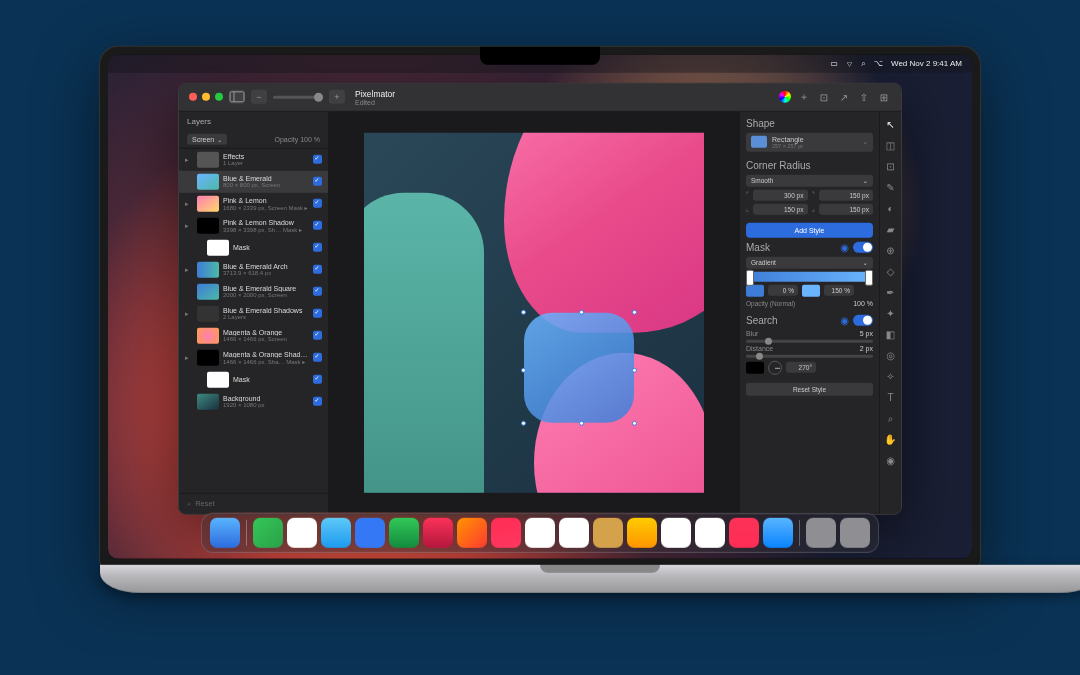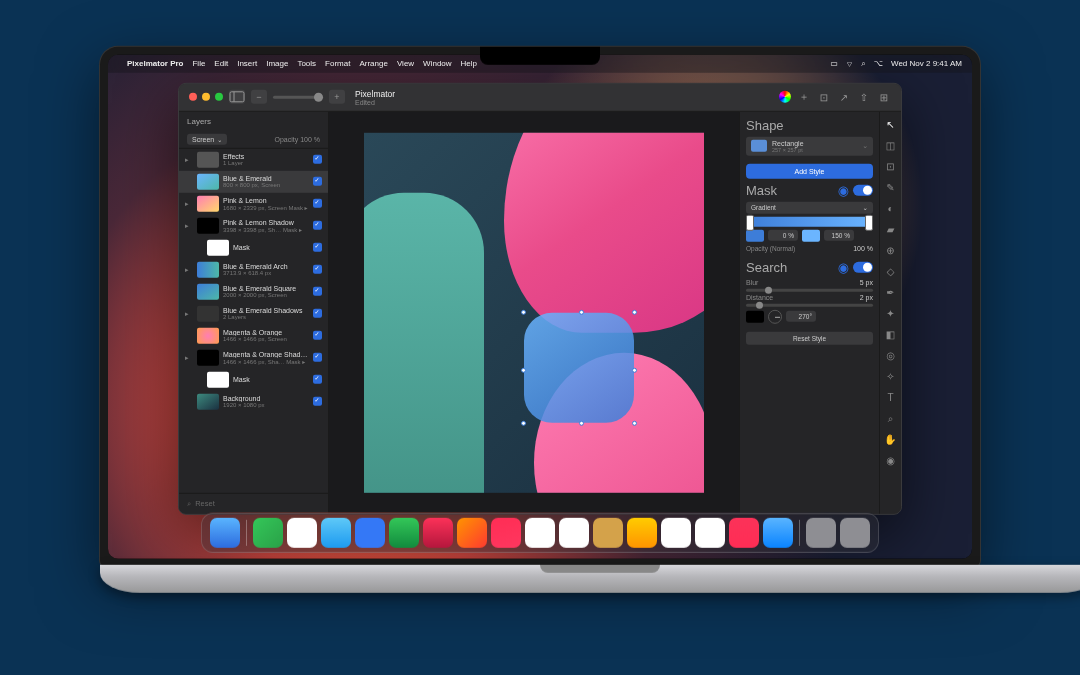--- a/index.html
+++ b/index.html
@@ -54,21 +54,21 @@
 .canvas{width:340px;height:360px;background:linear-gradient(135deg,#2a4858 0%,#1a3040 100%);position:relative;overflow:hidden}
 .shape-bg-teal{position:absolute;left:-20px;top:60px;width:140px;height:400px;background:linear-gradient(180deg,#5ab5a8 0%,#3d8a7e 100%);border-radius:60px}
 .shape-pink{position:absolute;right:-60px;top:-80px;width:260px;height:280px;background:linear-gradient(145deg,#ff7eb3 0%,#e94b8a 50%,#d63384 100%);border-radius:50% 50% 50% 30%/60% 50% 50% 40%}
 .shape-teal-top{position:absolute;right:-20px;top:40px;width:140px;height:140px;background:linear-gradient(160deg,#6bbfb3 0%,#4a9d91 100%);border-radius:30% 50% 40% 50%;opacity:.9}
 .shape-pink-bot{position:absolute;right:-10px;bottom:-80px;width:180px;height:220px;background:linear-gradient(145deg,#ff7eb3 0%,#e94b8a 100%);border-radius:50%}
 .shape-blue-sq{position:absolute;right:70px;bottom:70px;width:110px;height:110px;background:linear-gradient(145deg,#6bb5ff 0%,#3d7dd8 100%);border-radius:28px;opacity:.85}
 .sel-handles{position:absolute;right:70px;bottom:70px;width:110px;height:110px}
 .handle{position:absolute;width:5px;height:5px;background:#fff;border:1px solid #3d7dd8;border-radius:50%}
 .props-panel{width:140px;background:#252527;color:#ccc;font-size:7px;padding:6px;overflow:hidden;border-left:1px solid #1a1a1a}
 .prop-section{margin-bottom:8px}
-.prop-title{font-size:13px;color:#aaa;margin-bottom:4px;display:flex;align-items:center;justify-content:space-between}
+.prop-title{font-size:10px;color:#aaa;margin-bottom:4px;display:flex;align-items:center;justify-content:space-between}
 .prop-row{display:flex;align-items:center;gap:4px;margin-bottom:3px}
 .prop-shape-sel{background:#3a3a3c;padding:3px 5px;border-radius:3px;display:flex;align-items:center;gap:5px}
 .prop-shape-thumb{width:16px;height:12px;background:#5a8fd8;border-radius:2px}
 .prop-input{background:#3a3a3c;padding:2px 4px;border-radius:3px;font-size:6.5px;color:#ccc;min-width:0;flex:1;text-align:right}
 .prop-label{font-size:6.5px;color:#888;width:10px}
 .prop-check{width:8px;height:8px;background:#2d6cdf;border-radius:2px;position:relative;flex-shrink:0}
 .prop-check::after{content:"✓";color:#fff;font-size:5px;position:absolute;top:-1px;left:1px}
 .prop-select{background:#3a3a3c;padding:2px 5px;border-radius:3px;font-size:6.5px;flex:1;display:flex;justify-content:space-between}
 .add-style-btn{background:#2d6cdf;color:#fff;text-align:center;padding:4px;border-radius:4px;font-size:7px;margin:4px 0}
 .toggle{width:20px;height:11px;background:#2d6cdf;border-radius:6px;position:relative}
@@ -89,34 +89,20 @@
 </head>
 <body>
 
 <div class="laptop">
   <div class="screen-bezel">
     <div class="notch"></div>
     <div class="screen">
       <div class="wallpaper"></div>
 
       <div class="menubar">
-        <div class="left">
-          <span class="apple-logo"></span>
-          <span style="font-weight:600">Pixelmator Pro</span>
-          <span>File</span>
-          <span>Edit</span>
-          <span>Insert</span>
-          <span>Image</span>
-          <span>Tools</span>
-          <span>Format</span>
-          <span>Arrange</span>
-          <span>View</span>
-          <span>Window</span>
-          <span>Help</span>
-        </div>
         <div class="right">
           <span>▭</span>
           <span>⌔</span>
           <span>⌕</span>
           <span>⌥</span>
           <span>Wed Nov 2  9:41 AM</span>
         </div>
       </div>
 
       <div class="app-window">
@@ -296,20 +282,39 @@
           <div class="props-panel">
             <div class="prop-section">
               <div class="prop-title">Shape</div>
               <div class="prop-shape-sel">
                 <div class="prop-shape-thumb"></div>
                 <div style="flex:1">
                     <div style="font-size:7px">Rectangle</div>
                     <div style="font-size:5.5px;color:#777">257 × 257 pt</div>
                   </div>
                 <span style="color:#777">⌄</span>
+              </div>
+            </div>
+            <div class="prop-section">
+              <div class="prop-title">Corner Radius</div>
+              <div class="prop-select">
+                  <span>Smooth</span>
+                  <span>⌄</span>
+                </div>
+              <div class="prop-row" style="margin-top:3px">
+                <span style="color:#777">⌜</span>
+                  <div class="prop-input">300 px</div>
+                <span style="color:#777">⌝</span>
+                  <div class="prop-input">150 px</div>
+              </div>
+              <div class="prop-row">
+                <span style="color:#777">⌞</span>
+                  <div class="prop-input">150 px</div>
+                <span style="color:#777">⌟</span>
+                  <div class="prop-input">150 px</div>
               </div>
             </div>
             <div class="add-style-btn">Add Style</div>
             <div class="prop-section">
               <div class="prop-title">
                   <span>Mask</span>
                   <span style="display:flex;gap:4px;align-items:center">
                     <span style="color:#2d6cdf">◉</span>
                     <div class="toggle"></div>
                   </span>

